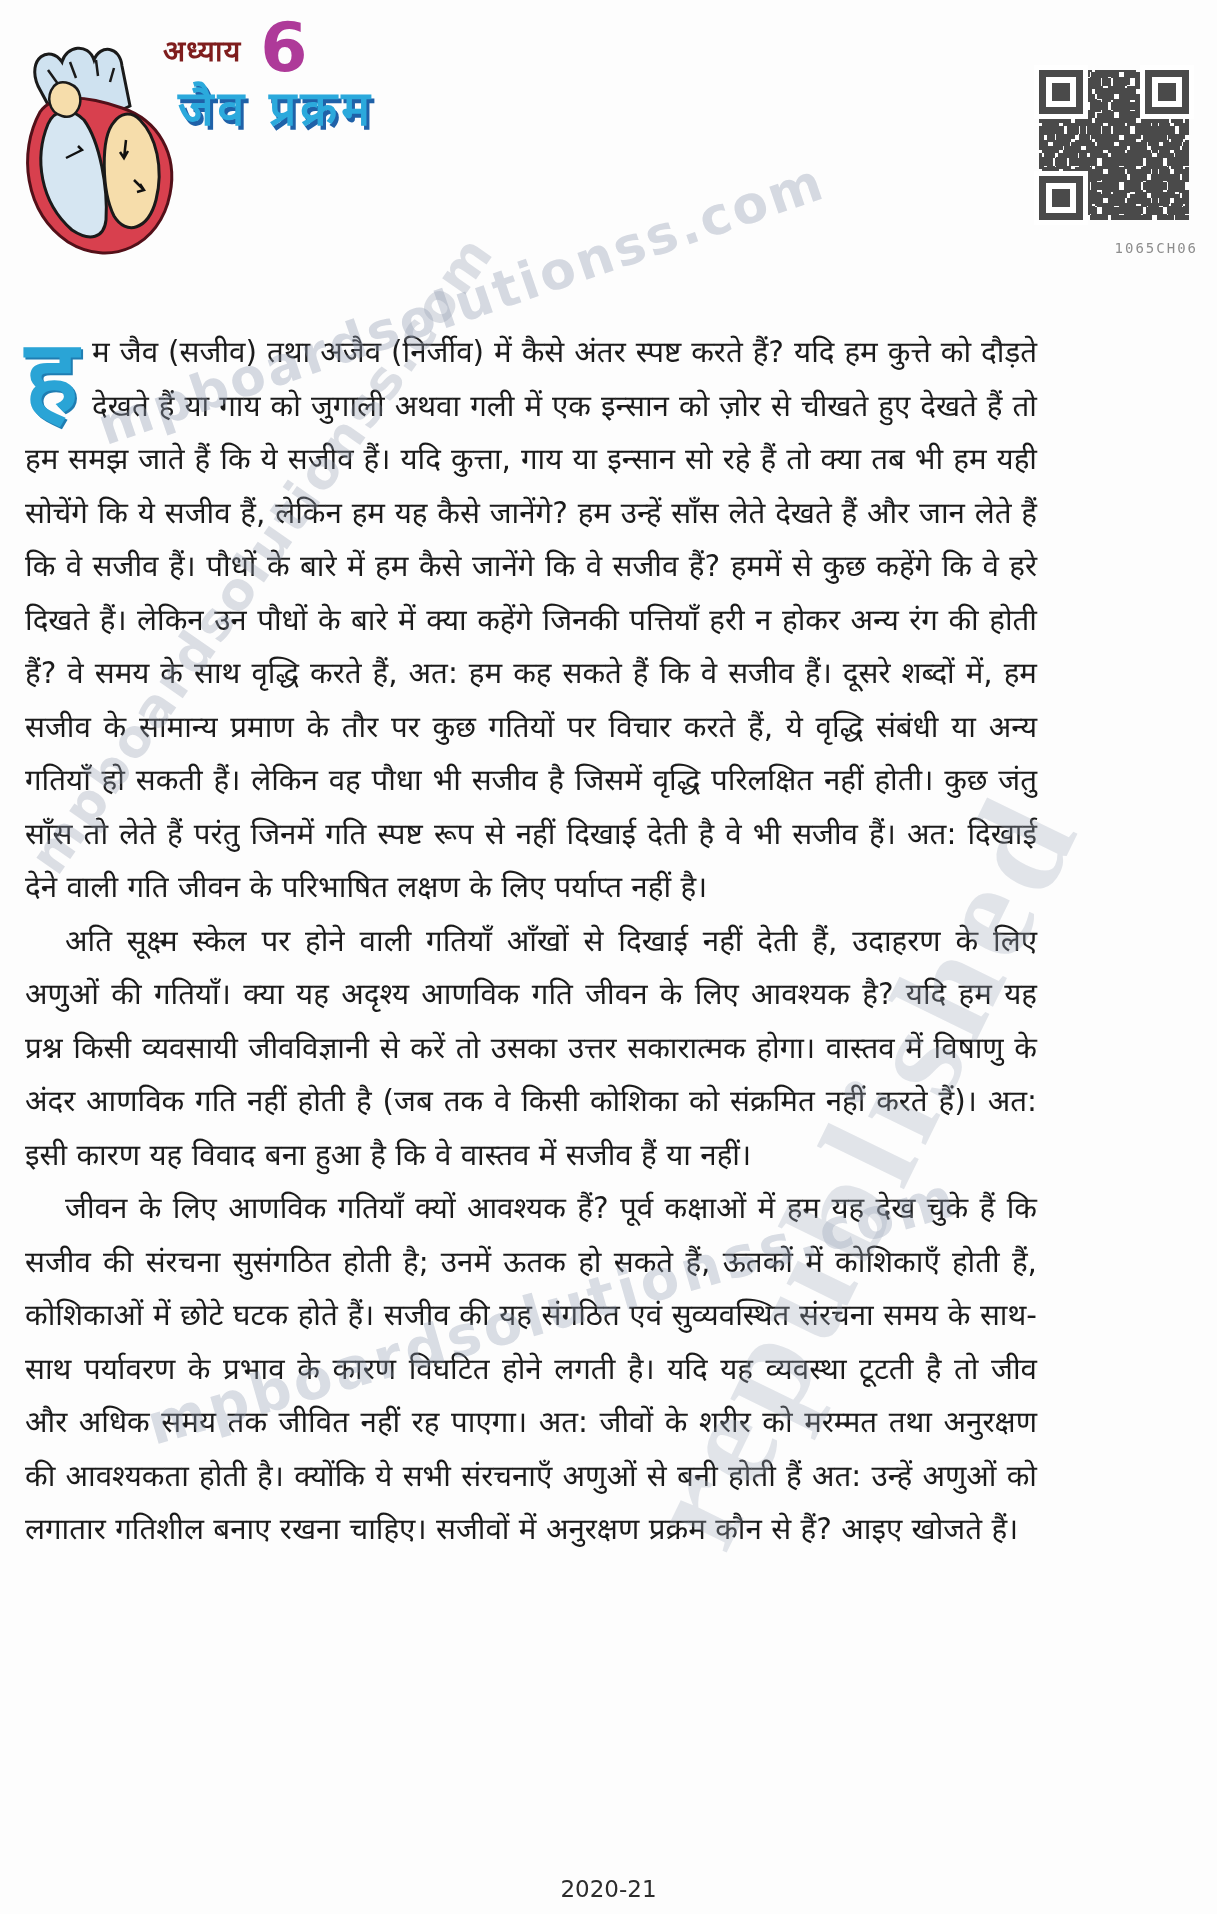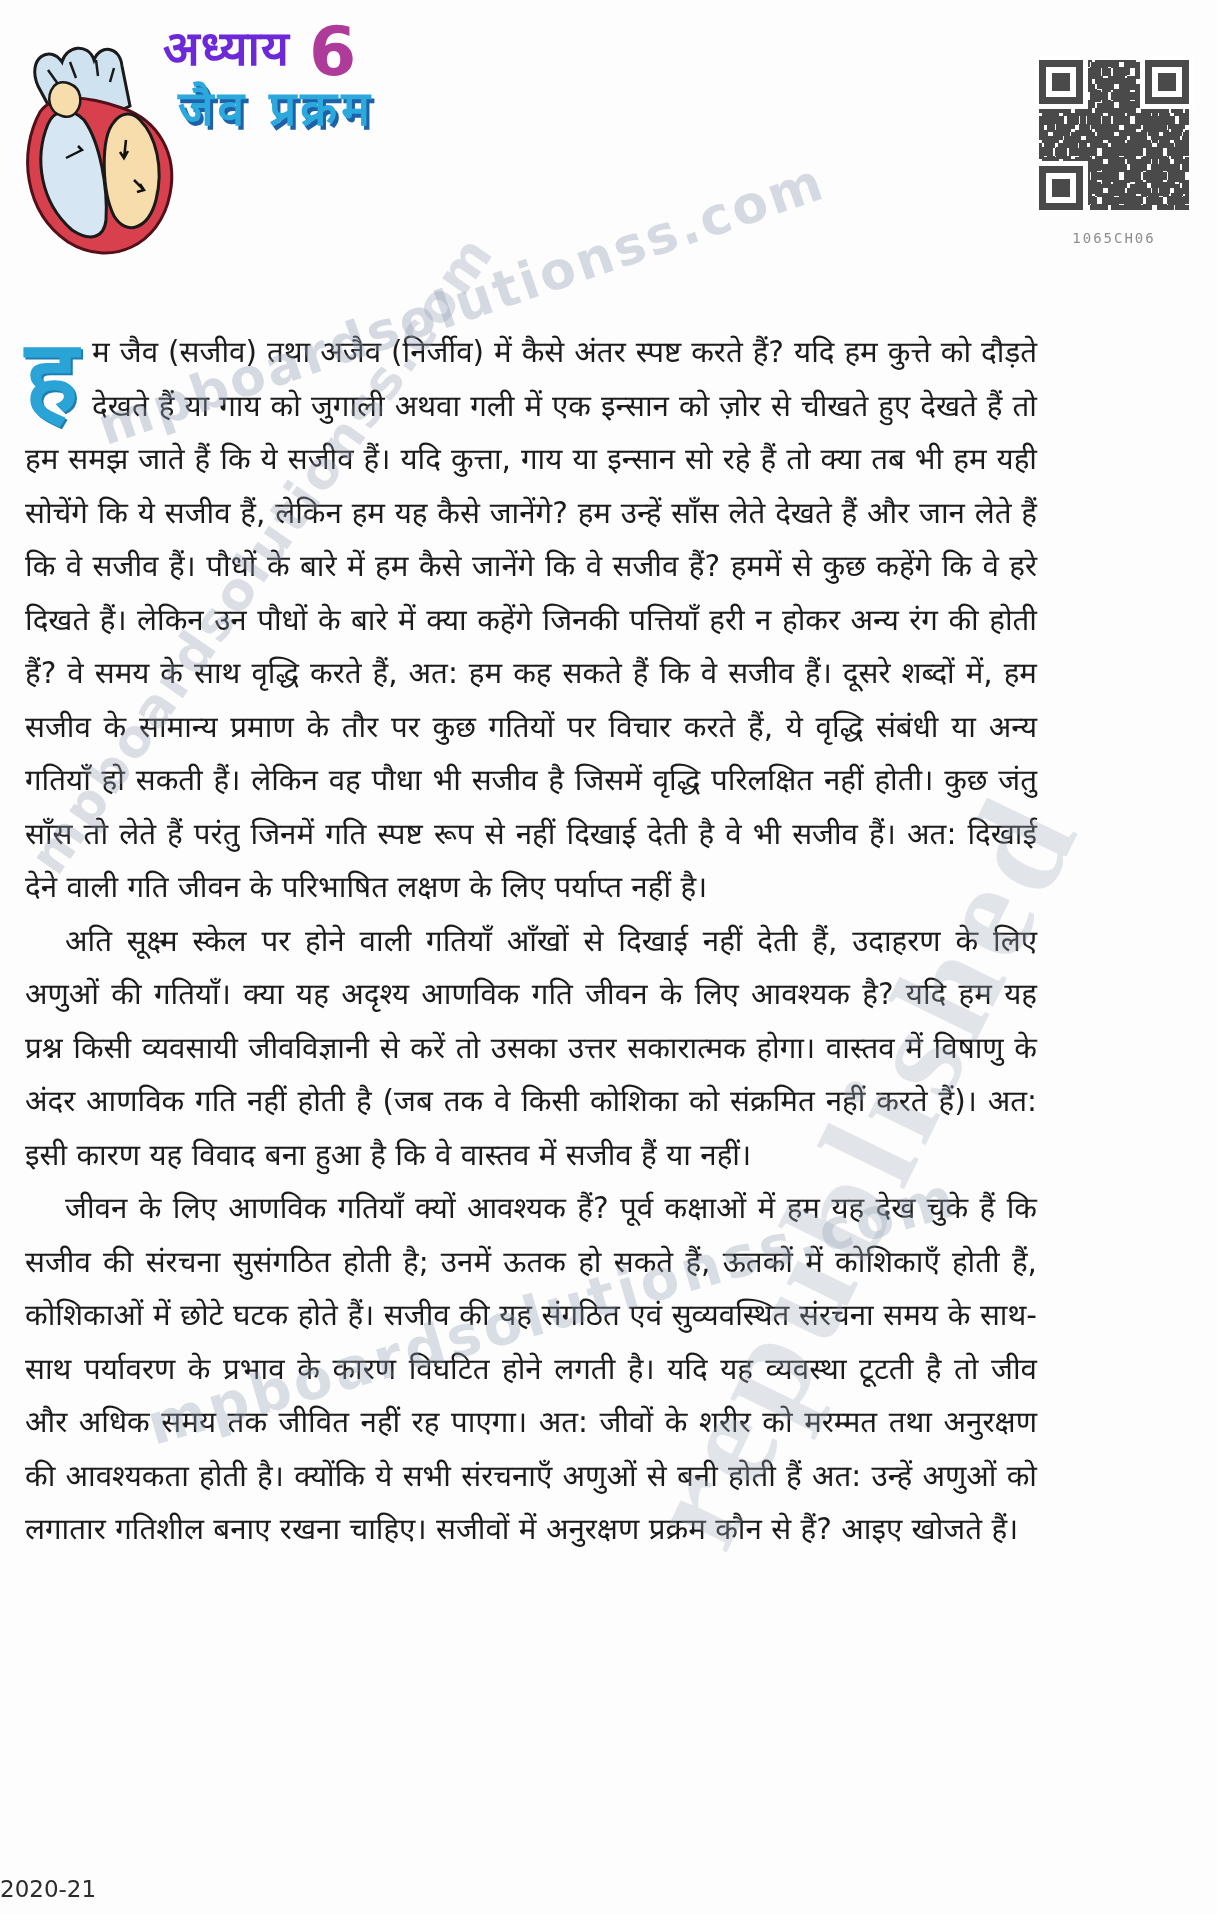--- a/index.html
+++ b/index.html
@@ -6,35 +6,35 @@
   body{
     width:1217px;height:1914px;position:relative;
     background:#fdfdfd;overflow:hidden;
     font-family:"DejaVu Sans","Liberation Sans",sans-serif;
   }
 
   
   .heart-illo{position:absolute;left:8px;top:40px;width:182px;height:225px;}
   .chapter-row{position:absolute;left:163px;top:14px;white-space:nowrap;}
   .chapter-label{
-    display:inline-block;font-size:48px;font-weight:bold;color:#6d28d9;
+    display:inline-block;font-size:29px;font-weight:bold;color:#7f1d1d;
     letter-spacing:1px;vertical-align:baseline;
   }
   .chapter-number{
     display:inline-block;font-size:68px;font-weight:600;color:#ae3a99;
     margin-left:14px;vertical-align:-10px;line-height:1;
   }
   .page-title{
     position:absolute;left:178px;top:74px;
     font-size:48px;font-weight:bold;color:#2ba9dc;letter-spacing:4px;
     text-shadow:3px 4px 0 #1f61a8;white-space:nowrap;
   }
 
   
-  .qr-block{position:absolute;left:1030px;top:52px;width:168px;text-align:center;}
+  .qr-block{position:absolute;left:1030px;top:62px;width:168px;text-align:right;}
   .qr-box{
     position:relative;width:150px;height:150px;margin:0 auto;
     padding:8px;background:#fff;overflow:hidden;
     background-clip:content-box;
   }
   .qr-pattern{
     position:absolute;left:8px;top:8px;right:8px;bottom:8px;
     background:
       conic-gradient(#4a4a4a 25%,transparent 0 50%,#4a4a4a 0 75%,transparent 0) 0 0/16px 16px,
       conic-gradient(transparent 25%,#4a4a4a 0 50%,transparent 0 75%,#4a4a4a 0) 5px 7px/23px 23px,
@@ -79,21 +79,21 @@
   .wm-site-2{left:18px;top:850px;font-size:52px;transform:rotate(-55deg);transform-origin:left top;letter-spacing:3px;color:rgba(148,159,178,0.32);}
   .wm-site-3{left:140px;top:1395px;font-size:56px;transform:rotate(-16deg);transform-origin:left top;letter-spacing:4px;color:rgba(148,159,178,0.34);}
   .wm-side{
     left:610px;top:1500px;font-size:140px;transform:rotate(-64deg);transform-origin:left top;
     font-family:"Liberation Serif","DejaVu Serif",serif;letter-spacing:10px;
     color:rgba(163,173,188,0.30);
   }
 
   
   .page-footer{
-    position:absolute;left:0;bottom:12px;width:100%;text-align:left;
+    position:absolute;left:0;bottom:12px;width:100%;text-align:center;
     font-size:23px;color:#2c2c2c;z-index:1;
   }
 </style>
 </head>
 <body>
 
 <div class="heart-illo">
   <svg viewBox="0 0 182 225" width="182" height="225">
 
     <path d="M30,46 C18,18 42,4 54,22 C58,6 80,2 86,20 C92,4 112,6 114,26 L122,66 C100,78 62,80 44,72 Z" fill="#cfe2f0" stroke="#1a1a1a" stroke-width="3"></path>

